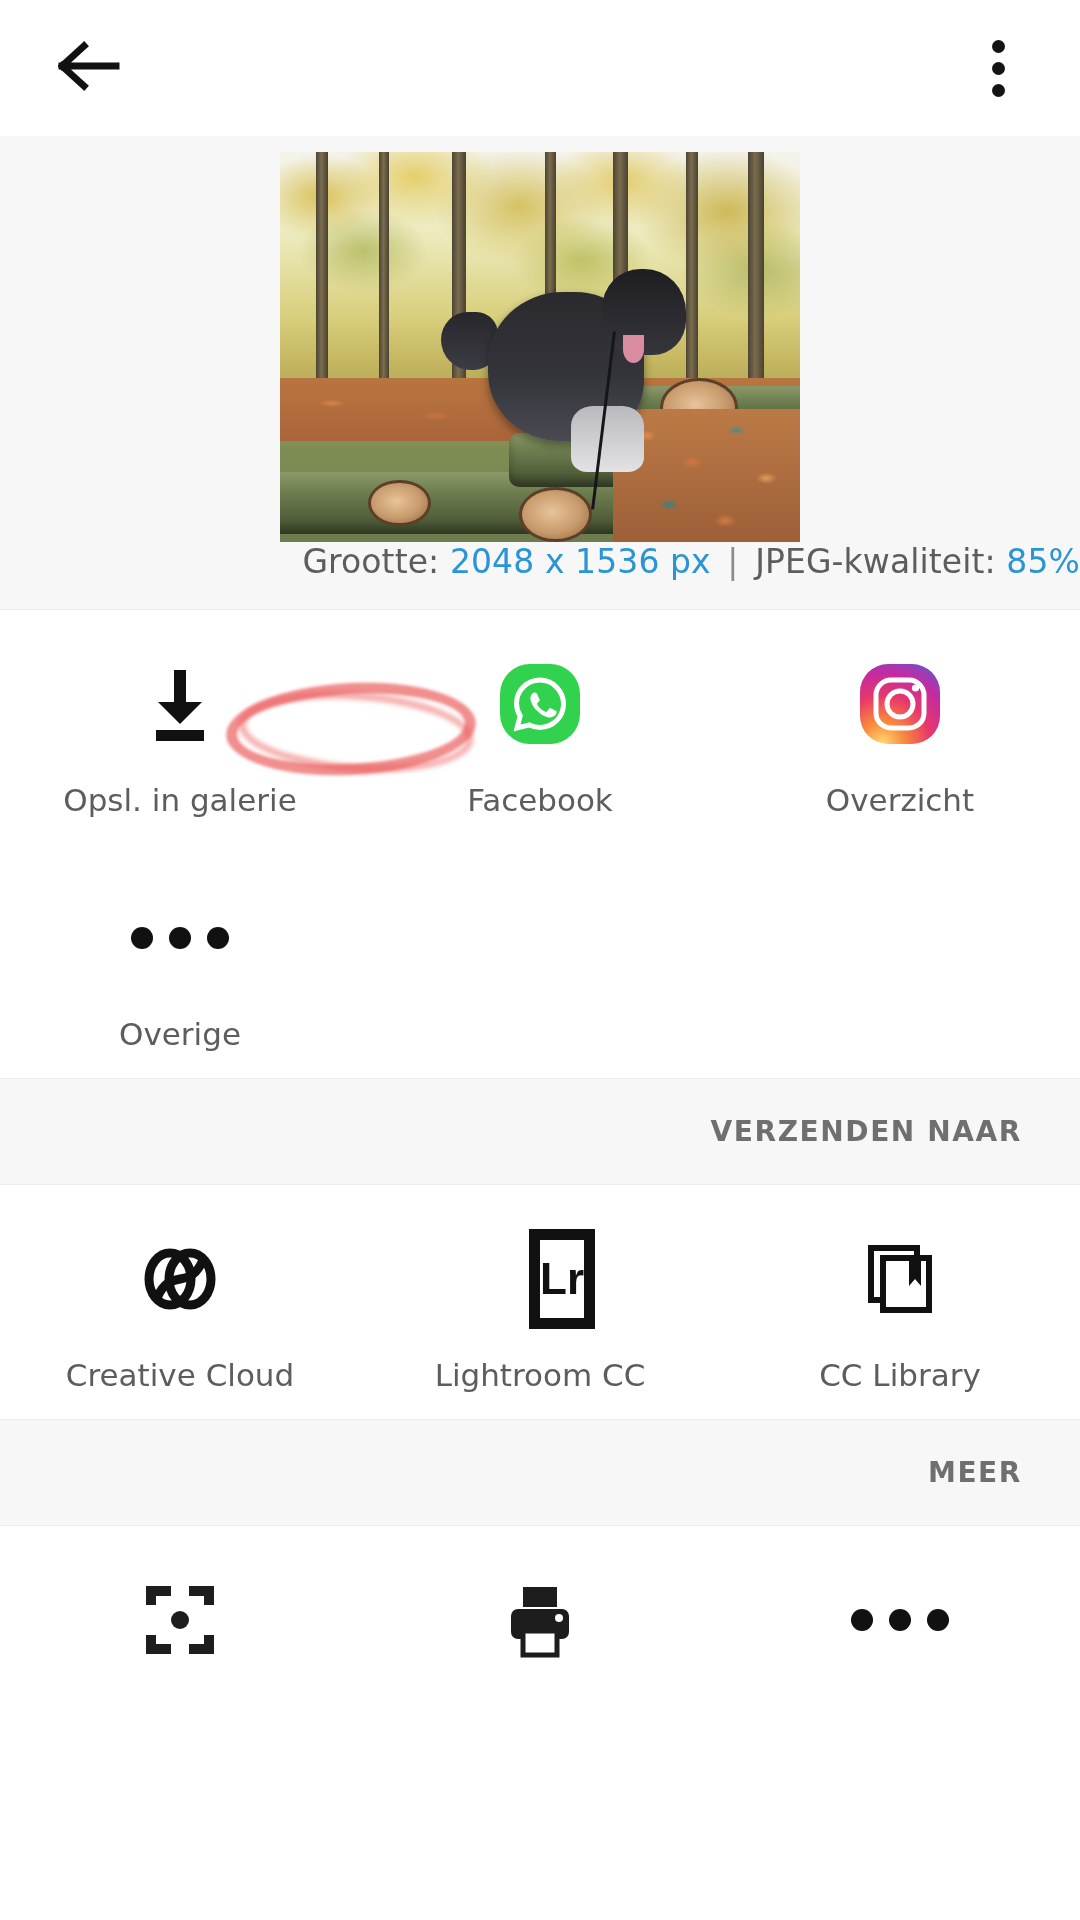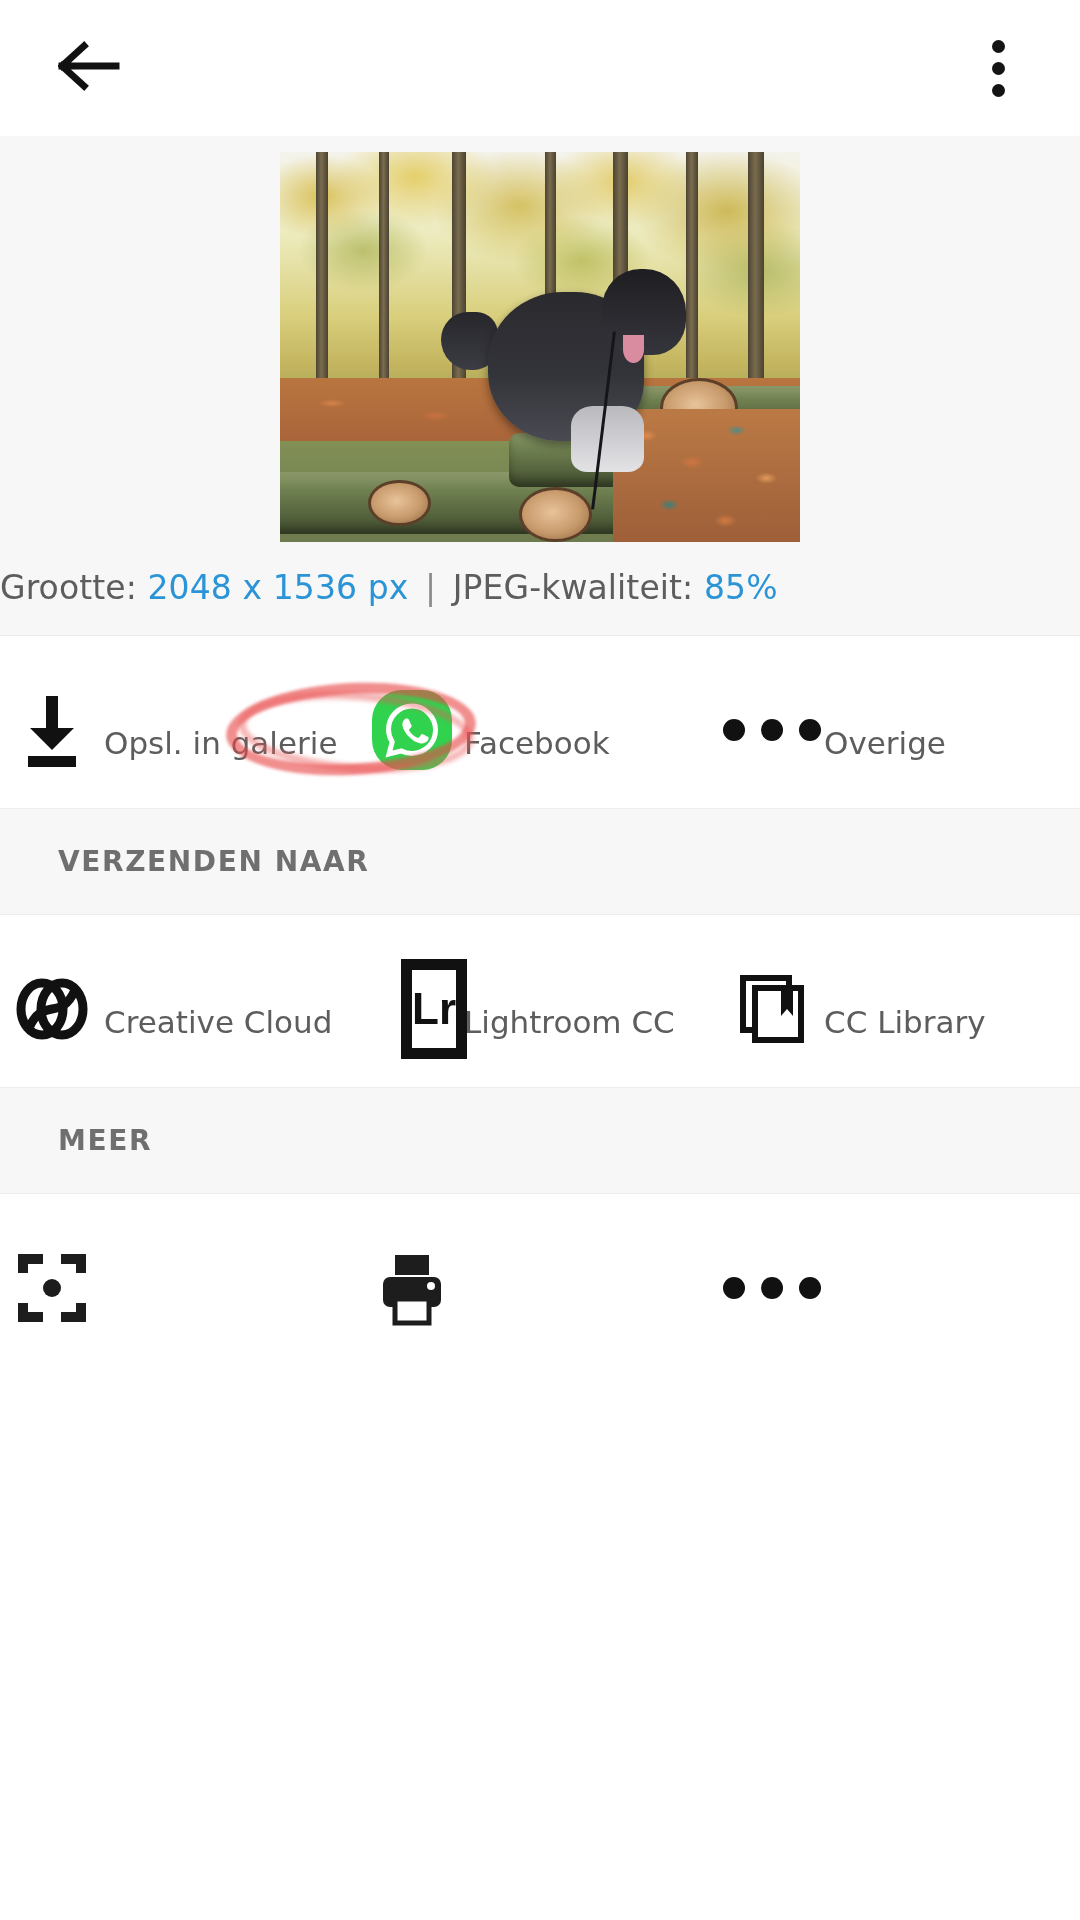--- a/index.html
+++ b/index.html
@@ -122,22 +122,21 @@
     background: linear-gradient(to bottom, #b9b9be, #e3e3e6);
     border-radius: 30% 30% 22% 22%;
   }
   .dog-leash {
     position:absolute; left:62%; top:46%; width:3px; height:46%;
     background:#15151a; transform: rotate(7deg);
   }
 
   
   .sizeline {
-    margin-top: 26px;
-    text-align: left;
+    text-align: right;
     font-size: 33px;
     color: #5d5d5d;
     letter-spacing: .1px;
     position: relative;
     z-index: 2;
   }
   .sizeline .val { color: #2b94d6; }
   .sizeline .sep { color: #8c8c8c; padding: 0 6px; }
   .red-circle {
     position: absolute;
@@ -163,22 +162,23 @@
   }
 
   
   .grid {
     display: grid;
     grid-template-columns: repeat(3, 1fr);
     background: #ffffff;
   }
   .cell {
     display: flex;
+    flex-direction: column;
     align-items: center;
-    justify-content: flex-start;
+    justify-content: center;
     padding: 42px 0 26px 0;
   }
   .cell .ic {
     width: 104px; height: 104px;
     display:flex; align-items:center; justify-content:center;
   }
   .cell .lbl {
     margin-top: 26px;
     font-size: 31px;
     color: #5d5d5d;
@@ -187,20 +187,21 @@
   }
   .section-head {
     background: #f7f7f7;
     border-top: 1px solid #ededed;
     border-bottom: 1px solid #ededed;
     padding: 36px 58px;
     font-size: 28px;
     letter-spacing: 1.6px;
     color: #6f6f6f;
     font-weight: 600;
+    text-align: right;
   }
   .dots3 { display:flex; gap:16px; align-items:center; }
   .dots3 span { width:22px; height:22px; border-radius:50%; background:#111; }
   .lr-box {
     width: 92px; height: 100px;
     border: 11px solid #111;
     display:flex; align-items:center; justify-content:center;
     font-size: 44px; font-weight: 700; color:#111;
     font-family: "Liberation Sans", sans-serif;
     margin-left: 44px;
@@ -285,20 +286,40 @@
     <div class="ic">
       <svg width="86" height="86" viewBox="0 0 86 86">
         <rect x="3" y="3" width="80" height="80" rx="30" fill="#30d24e"></rect>
         <path d="M43 19c-13 0-23.5 10.5-23.5 23.4 0 4.6 1.4 8.9 3.7 12.5L20 67l12.5-3.1a23.6 23.6 0 0 0 10.5 2.5c13 0 23.5-10.5 23.5-23.4S56 19 43 19z" fill="none" stroke="#ffffff" stroke-width="5"></path>
         <path d="M35 33c1-1.6 2-1.6 2.8-1.6.8 0 1.6.1 2.2 1.4.7 1.5 2.3 5.1 2.5 5.5.2.4.3.9 0 1.4-.3.6-1.6 2-2.1 2.5-.4.4-.5.8-.2 1.4 1.6 3 4.9 5.9 8.3 7.2.6.2 1 .2 1.4-.3.5-.6 1.9-2.2 2.4-3 .4-.6.8-.5 1.4-.3.6.2 4.1 2 4.8 2.4.6.3 1 .5 1.1.8.2.7-.3 2.7-1.4 3.9-1.2 1.2-3.3 2.3-5.2 2.3-3.6 0-8.6-2.3-13-6.8-4.3-4.4-6.6-9.4-6.6-12.6 0-2 .9-3.6 2.2-4.6z" fill="#ffffff"></path>
       </svg>
     </div>
     <div class="lbl">Facebook</div>
   </div>
 
+  <div class="cell">
+    <div class="ic">
+      <svg width="86" height="86" viewBox="0 0 86 86">
+        <defs>
+          <radialGradient id="ig" cx="28%" cy="100%" r="125%">
+            <stop offset="0%" stop-color="#ffd978"></stop>
+            <stop offset="22%" stop-color="#f98b3b"></stop>
+            <stop offset="48%" stop-color="#e8386a"></stop>
+            <stop offset="72%" stop-color="#c32aa3"></stop>
+            <stop offset="100%" stop-color="#4b63d6"></stop>
+          </radialGradient>
+        </defs>
+        <rect x="3" y="3" width="80" height="80" rx="28" fill="url(#ig)"></rect>
+        <rect x="19" y="19" width="48" height="48" rx="15" fill="none" stroke="#fff" stroke-width="5"></rect>
+        <circle cx="43" cy="43" r="13" fill="none" stroke="#fff" stroke-width="5"></circle>
+        <circle cx="58.5" cy="27" r="3.6" fill="#fff"></circle>
+      </svg>
+    </div>
+    <div class="lbl">Overzicht</div>
+  </div>
 
 
 
   <div class="cell">
     <div class="ic">
       <div class="dots3">
         <span></span>
         <span></span>
         <span></span>
       </div>

